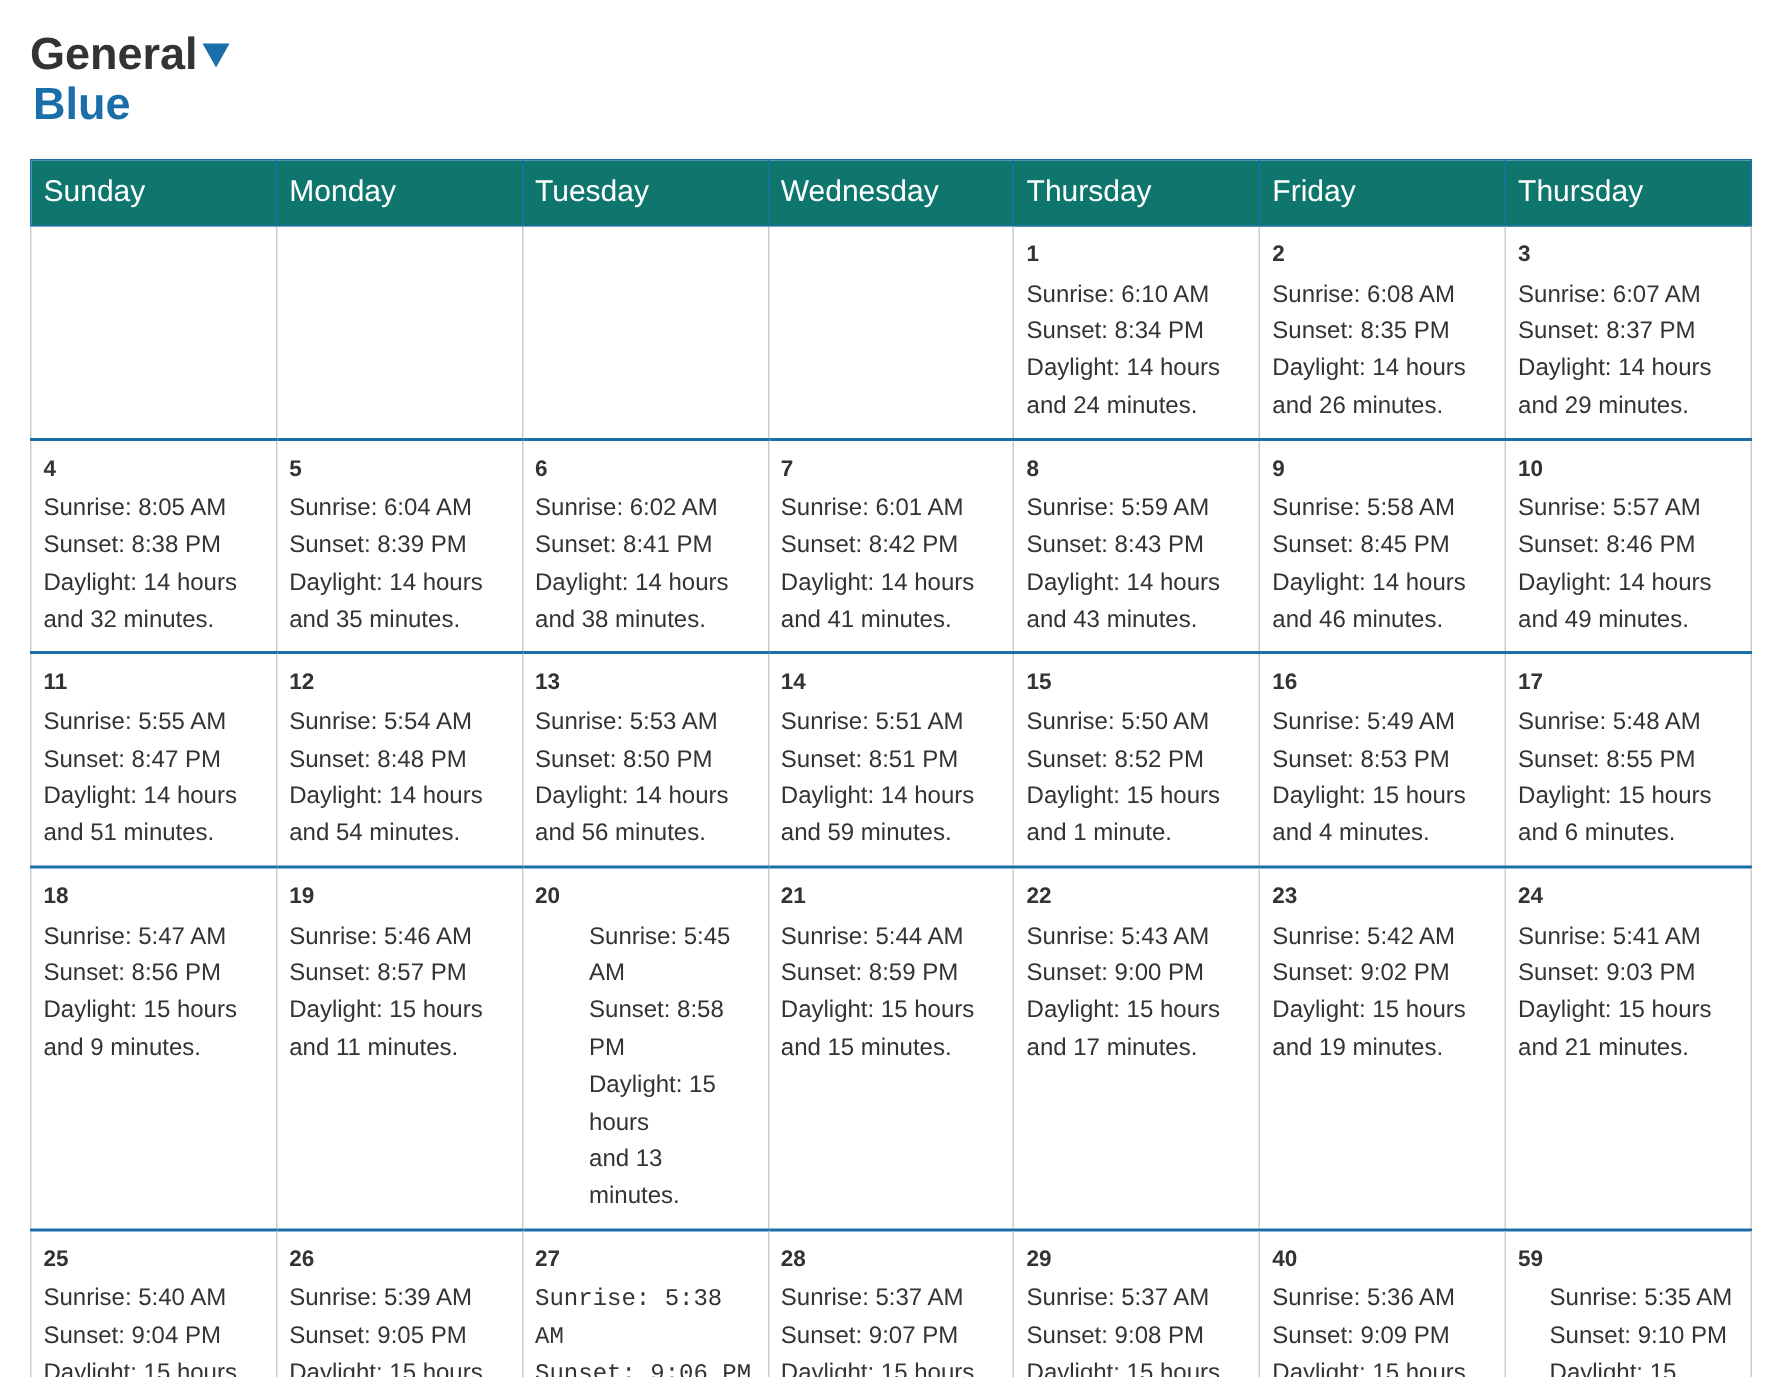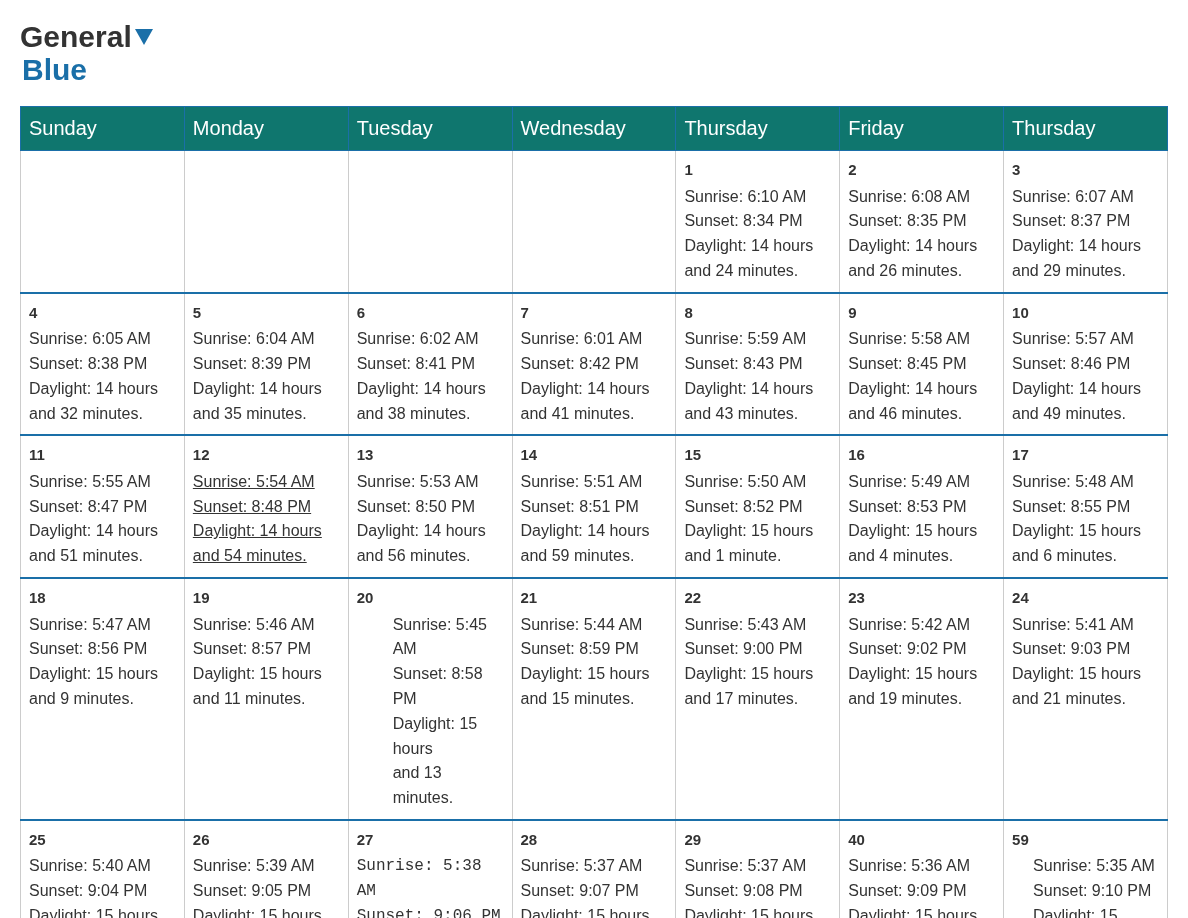--- a/index.html
+++ b/index.html
@@ -128,21 +128,21 @@
           <span class="day-number">3</span>
           <div class="day-info" style="white-space: pre-line;">Sunrise: 6:07 AM
 Sunset: 8:37 PM
 Daylight: 14 hours
 and 29 minutes.</div>
         </td>
       </tr>
       <tr class="row-border">
         <td>
           <span class="day-number">4</span>
-          <div class="day-info" style="white-space: pre-line;">Sunrise: 6:05 AM
+          <div class="day-info" style="white-space: pre-line;">Sunrise: 8:05 AM
 Sunset: 8:38 PM
 Daylight: 14 hours
 and 32 minutes.</div>
         </td>
         <td>
           <span class="day-number">5</span>
           <div class="day-info" style="white-space: pre-line;">Sunrise: 6:04 AM
 Sunset: 8:39 PM
 Daylight: 14 hours
 and 35 minutes.</div>
@@ -186,21 +186,21 @@
       <tr class="row-border">
         <td>
           <span class="day-number">11</span>
           <div class="day-info" style="white-space: pre-line;">Sunrise: 5:55 AM
 Sunset: 8:47 PM
 Daylight: 14 hours
 and 51 minutes.</div>
         </td>
         <td>
           <span class="day-number">12</span>
-          <div class="day-info" style="white-space: pre-line; text-decoration: underline;">Sunrise: 5:54 AM
+          <div class="day-info" style="white-space: pre-line;">Sunrise: 5:54 AM
 Sunset: 8:48 PM
 Daylight: 14 hours
 and 54 minutes.</div>
         </td>
         <td>
           <span class="day-number">13</span>
           <div class="day-info" style="white-space: pre-line;">Sunrise: 5:53 AM
 Sunset: 8:50 PM
 Daylight: 14 hours
 and 56 minutes.</div>

